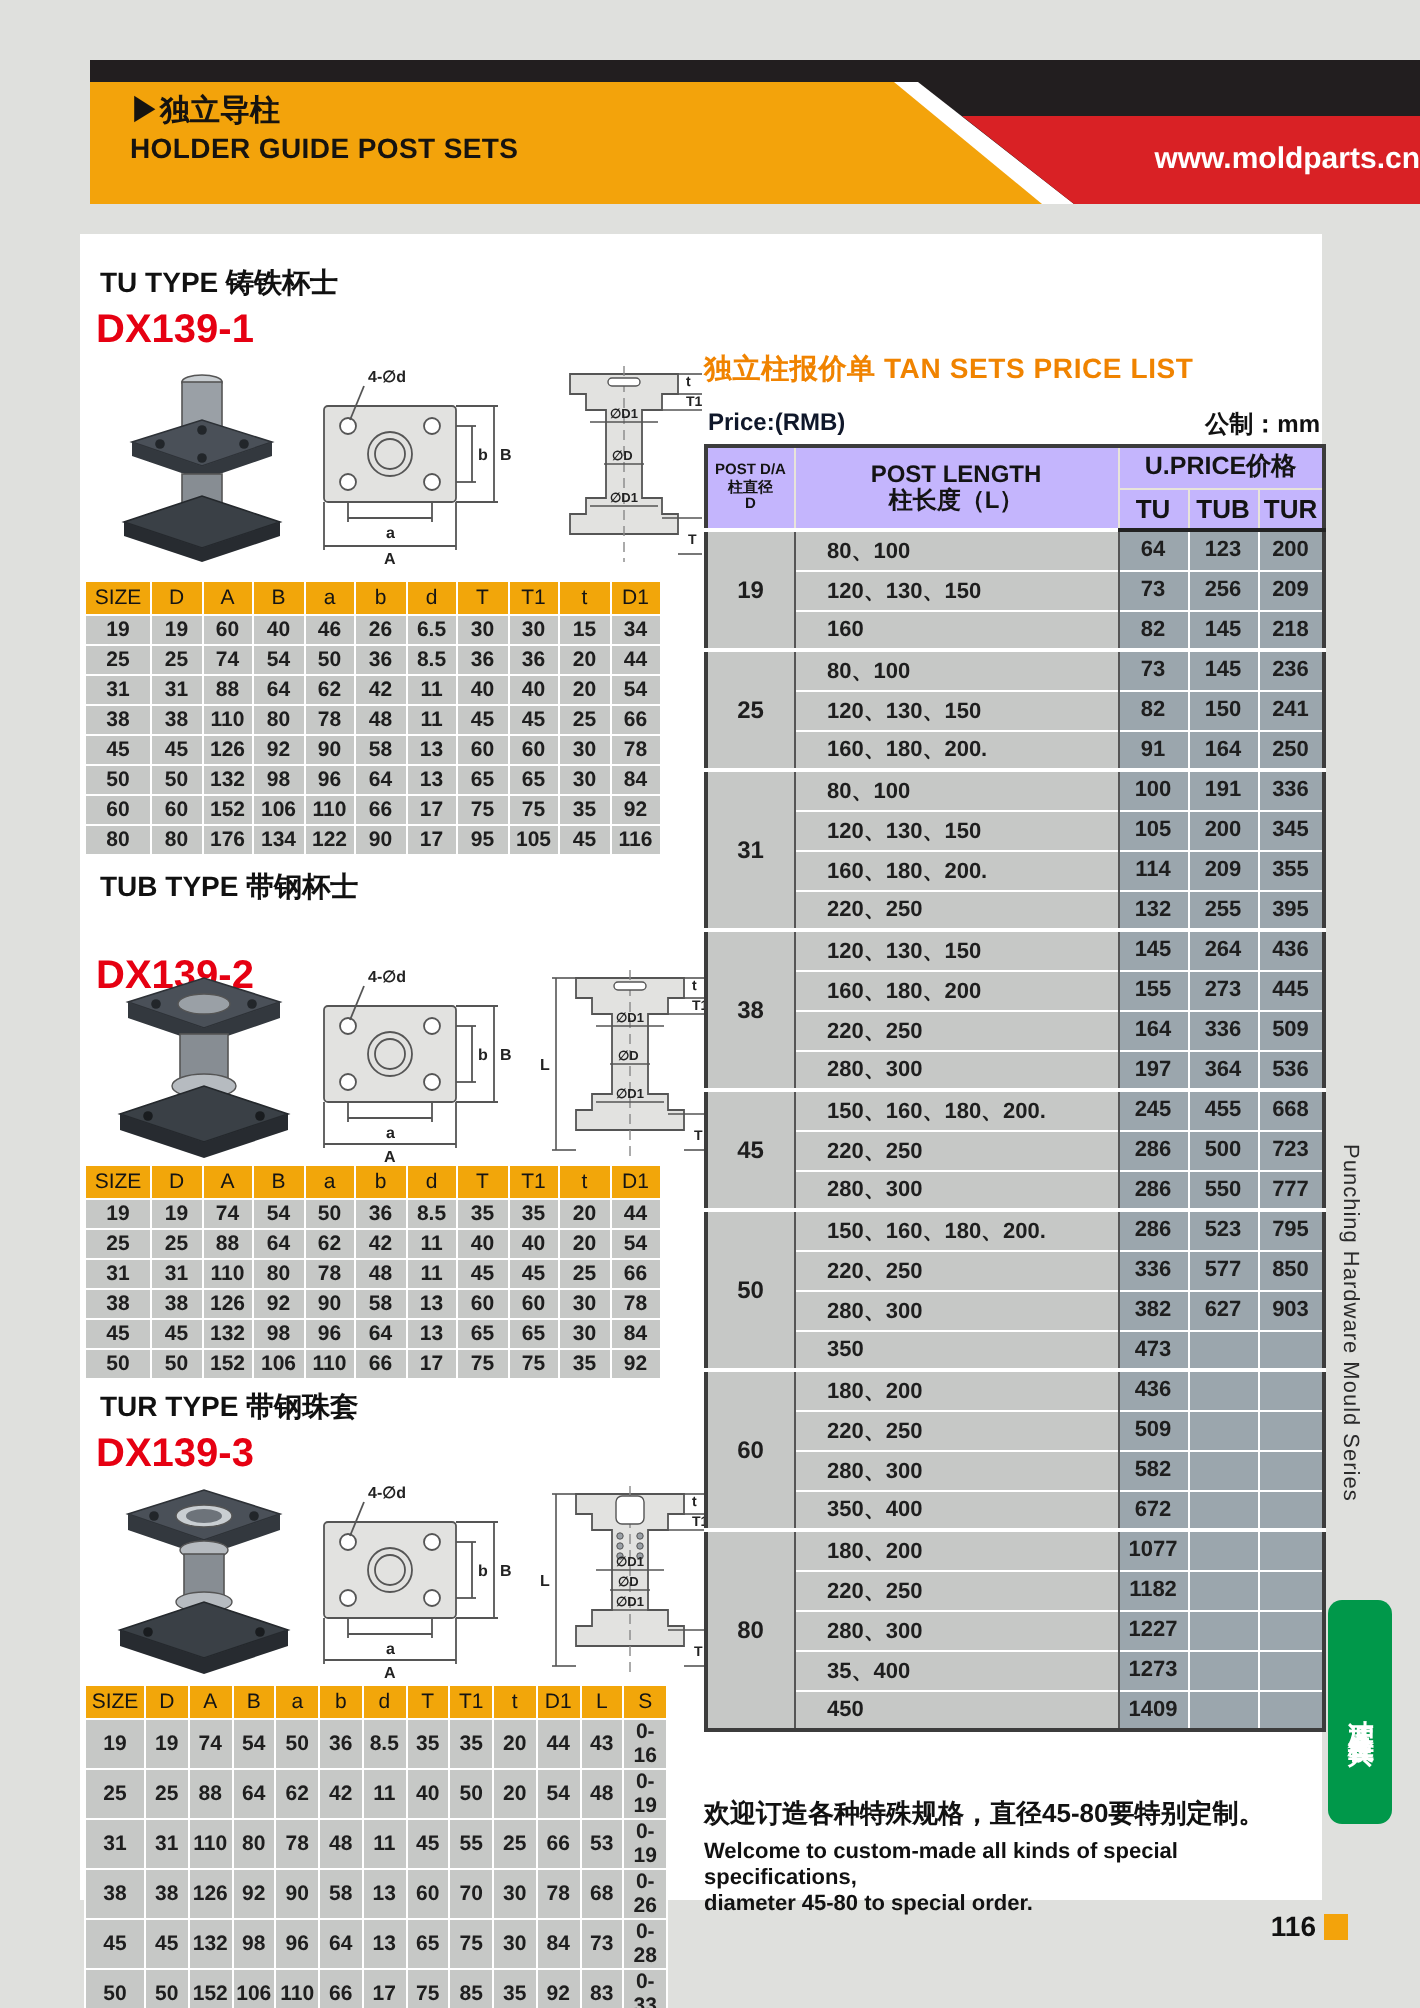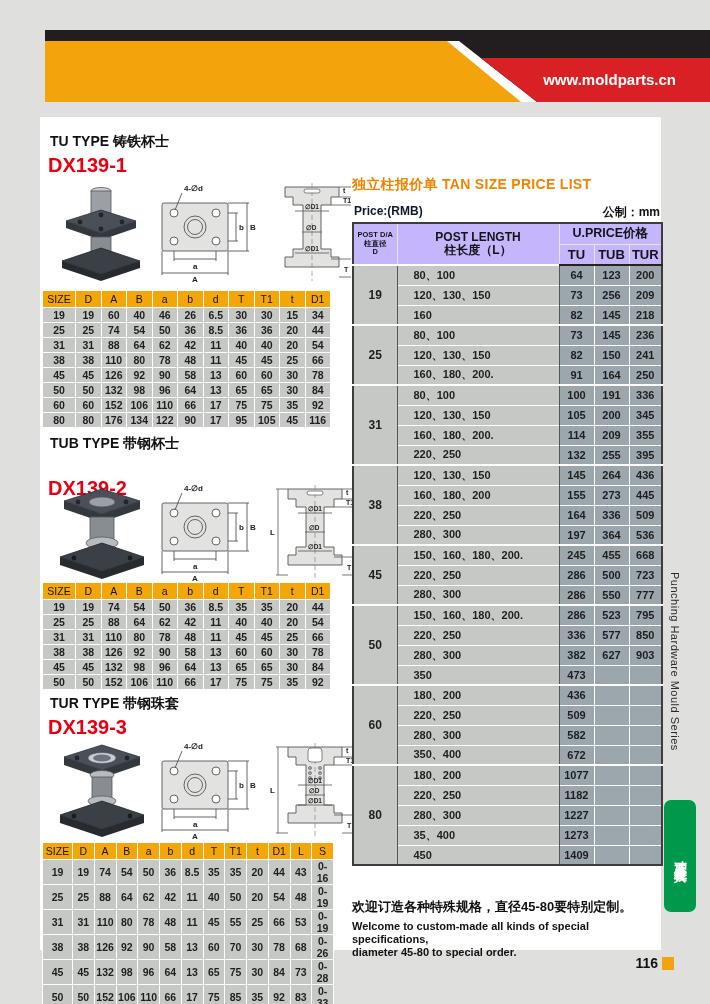--- a/index.html
+++ b/index.html
@@ -7,21 +7,21 @@
   .page { position:relative; width:710px; height:1004px; background:#dfe0dd; overflow:hidden; margin:0 auto; }
 
   
   .hdr { position:absolute; left:45px; top:30px; width:665px; height:72px; background:#221e1f; }
   .hdr-white { position:absolute; left:0; top:11px; width:500px; height:61px; background:#ffffff;
                clip-path:polygon(0 0,414px 0,492px 61px,0 61px); }
   .hdr-orange { position:absolute; left:0; top:11px; width:490px; height:61px; background:#f3a30b;
                clip-path:polygon(0 0,402px 0,476px 61px,0 61px); }
   .hdr-red { position:absolute; left:430px; right:0; top:28px; height:44px; background:#d92125;
                clip-path:polygon(6px 0,100% 0,100% 100%,62px 100%); }
-  .hdr-red .site { display:block; text-align:right; padding-right:34px; line-height:44px;
+  .hdr-red .site { display:block; text-align:right; line-height:44px;
                color:#fff; font-size:15px; font-weight:bold; }
   .hdr-titles { position:absolute; left:20px; top:17px; color:#161310; }
   .hdr-titles .cn { font-size:15px; font-weight:bold; line-height:18px; }
   .hdr-titles .en { font-size:14px; font-weight:bold; line-height:18px; letter-spacing:.2px; }
 
   
   .content { position:absolute; left:40px; top:117px; width:621px; height:833px; background:#ffffff; }
 
   .p-title { position:absolute; left:10px; font-size:14px; font-weight:bold; color:#111; }
   .p-code  { position:absolute; left:8px;  font-size:20px; font-weight:bold; color:#e60012; }
@@ -75,20 +75,24 @@
 </head>
 <body>
 
 <div class="page">
 
   <div class="hdr">
     <div class="hdr-white"></div>
     <div class="hdr-orange"></div>
     <div class="hdr-red">
       <span class="site">www.moldparts.cn</span>
+    </div>
+    <div class="hdr-titles">
+      <div class="cn"><span>▶</span><span>独立导柱</span></div>
+      <div class="en">HOLDER GUIDE POST SETS</div>
     </div>
   </div>
 
   <div class="content">
 
     <div class="p-title" style="top:16px;">TU TYPE 铸铁杯士</div>
     <div class="p-code" style="top:37px;">DX139-1</div>
     <div class="fig" style="top:64px;">
       <svg width="100" height="102" viewBox="0 0 100 102">
         <ellipse cx="49" cy="10" rx="10" ry="3.5" fill="#c9ced2" stroke="#555" stroke-width="0.8"></ellipse>
@@ -642,21 +646,21 @@
             <td>75</td>
             <td>85</td>
             <td>35</td>
             <td>92</td>
             <td>83</td>
             <td>0-33</td>
           </tr>
         </tbody>
     </table>
 
-    <div class="price-title">独立柱报价单 TAN SIZE PRICE LIST</div>
+    <div class="price-title">独立柱报价单 TAN SETS PRICE LIST</div>
     <div class="price-sub">Price:(RMB)</div>
     <div class="metric">公制：mm</div>
 
     <table class="price">
       <colgroup>
         <col style="width:44px">
           <col style="width:162px">
           <col style="width:35px">
           <col style="width:35px">
           <col style="width:33px">

